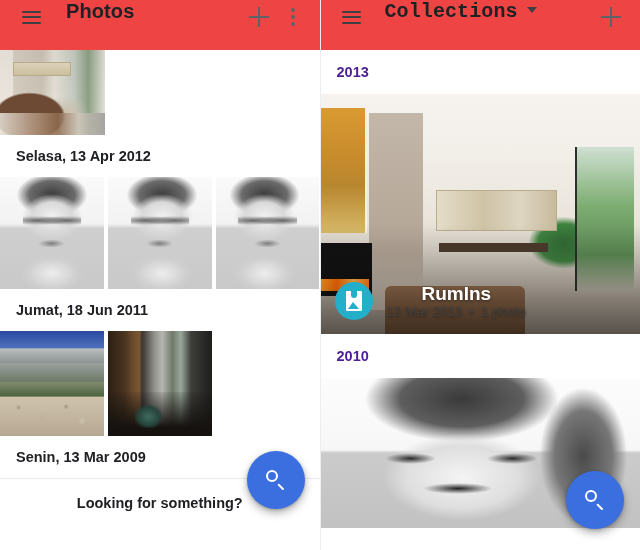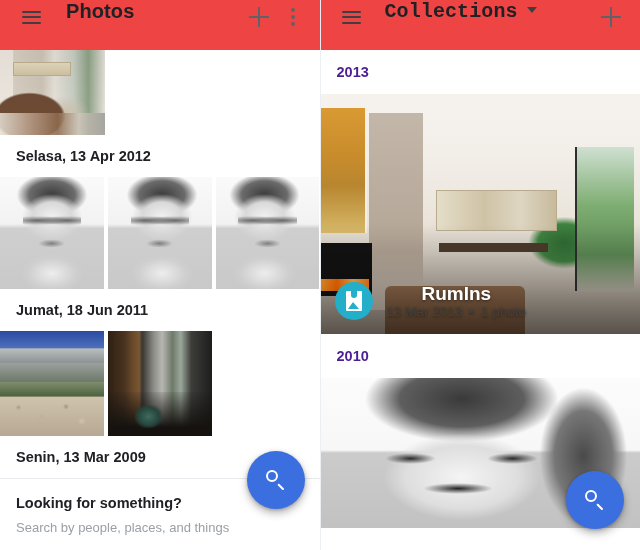--- a/index.html
+++ b/index.html
@@ -226,21 +226,21 @@
     background: radial-gradient(ellipse at 50% 50%, #3f6b5e 0%, #26443c 55%, rgba(38,68,60,0) 78%);
   }
 
   .divider {
     height: 1px;
     background: #e8eaed;
     margin: 0;
   }
 
   
-  .suggest { padding: 16px 16px 0 16px; }
+  .suggest { padding: 16px 16px 0 16px; text-align: center; }
   .suggest-title {
     font-size: 14.5px;
     font-weight: bold;
     color: #202124;
     margin: 0 0 9px 0;
   }
   .suggest-sub {
     font-size: 13px;
     color: #9aa0a6;
     margin: 0;
@@ -514,21 +514,20 @@
         <div class="thumb ph-exterior" style="width:104px;height:105px;"></div>
         <div class="thumb ph-dark" style="width:104px;height:105px;"></div>
       </div>
 
       <div class="date-header">Senin, 13 Mar 2009</div>
 
       <div class="divider"></div>
 
       <div class="suggest">
         <div class="suggest-title">Looking for something?</div>
-        <div class="suggest-sub">Search by people, places, and things</div>
       </div>
 
     </div>
   </div>
 
   <div class="panel panel-right">
 
     <div class="appbar appbar-right">
       <div class="icon-btn">
         <div class="hamburger">

